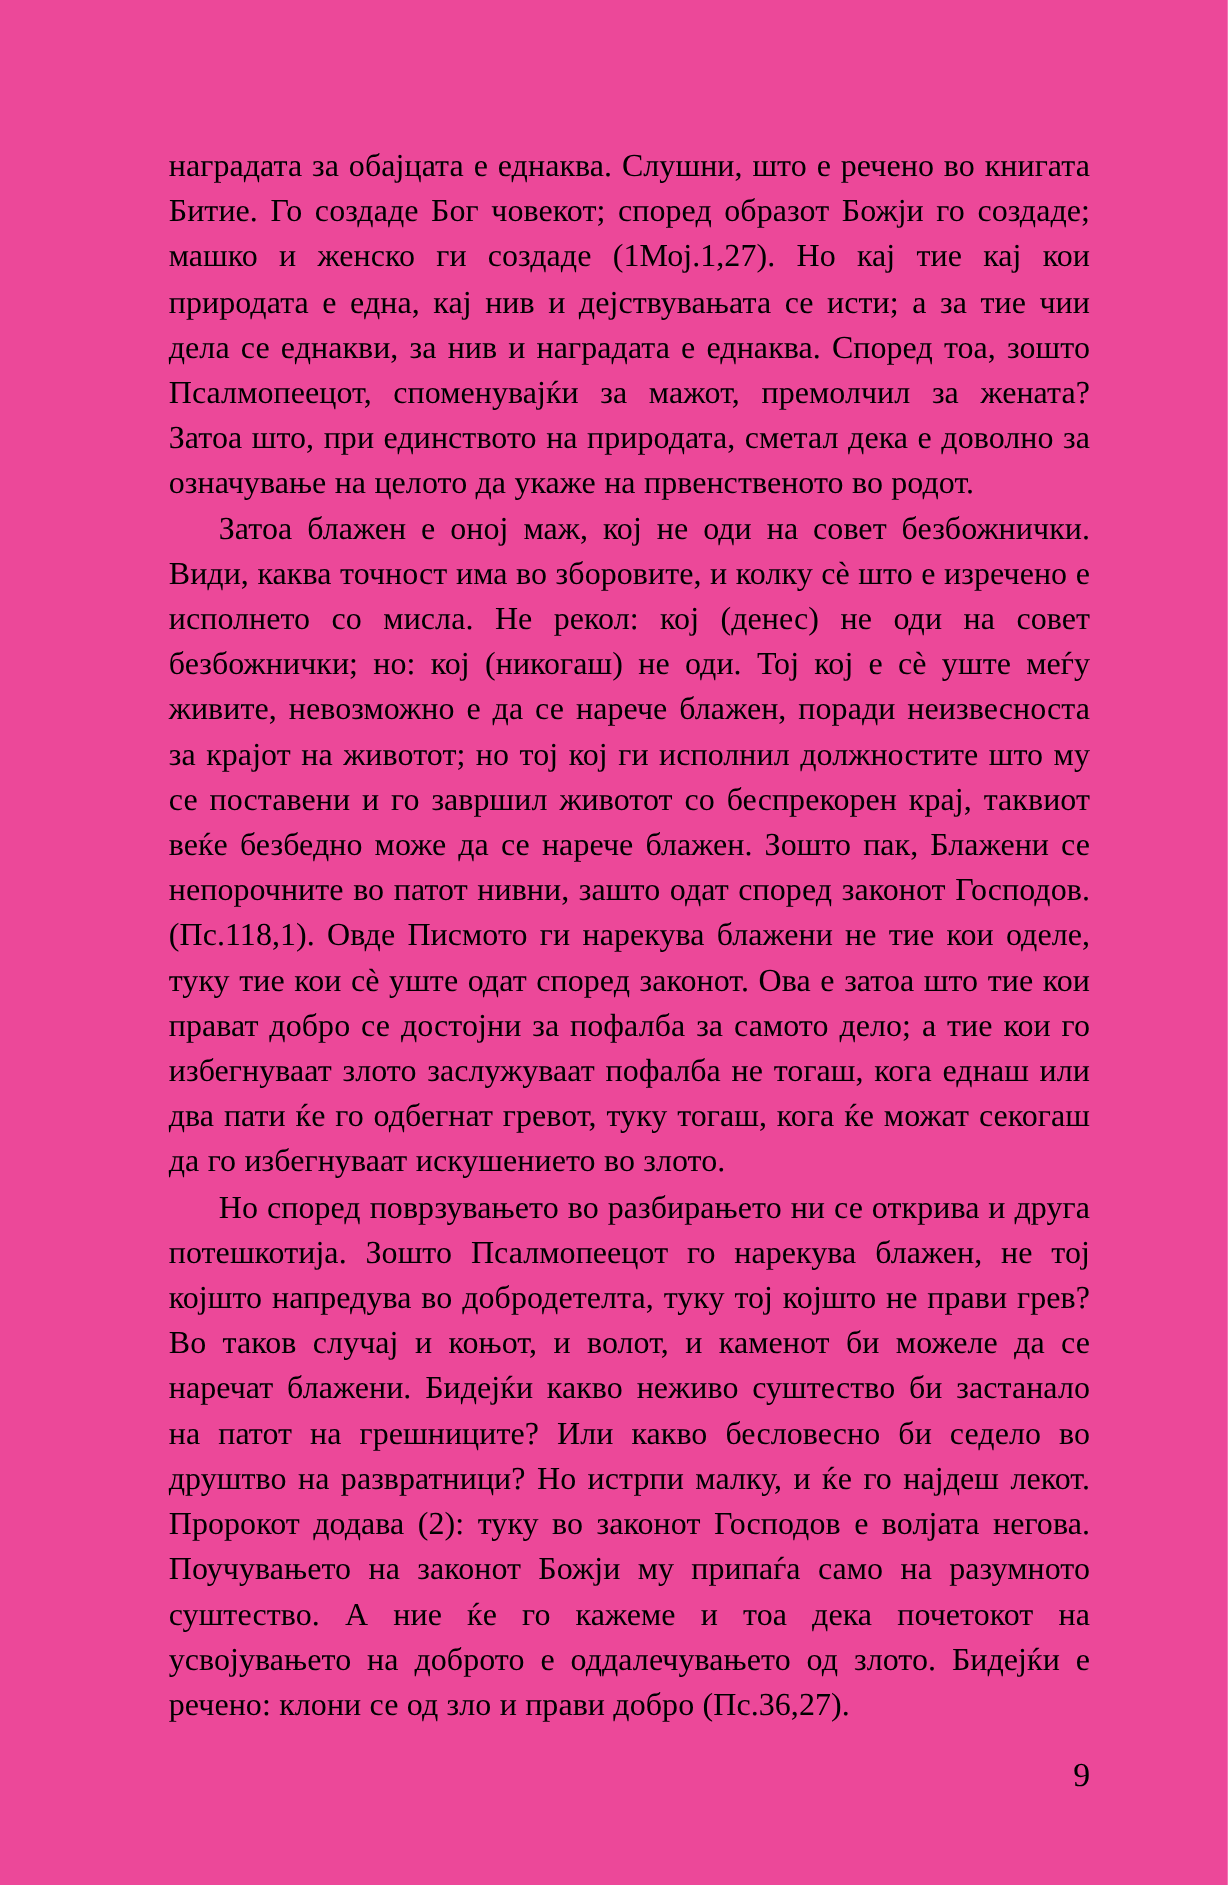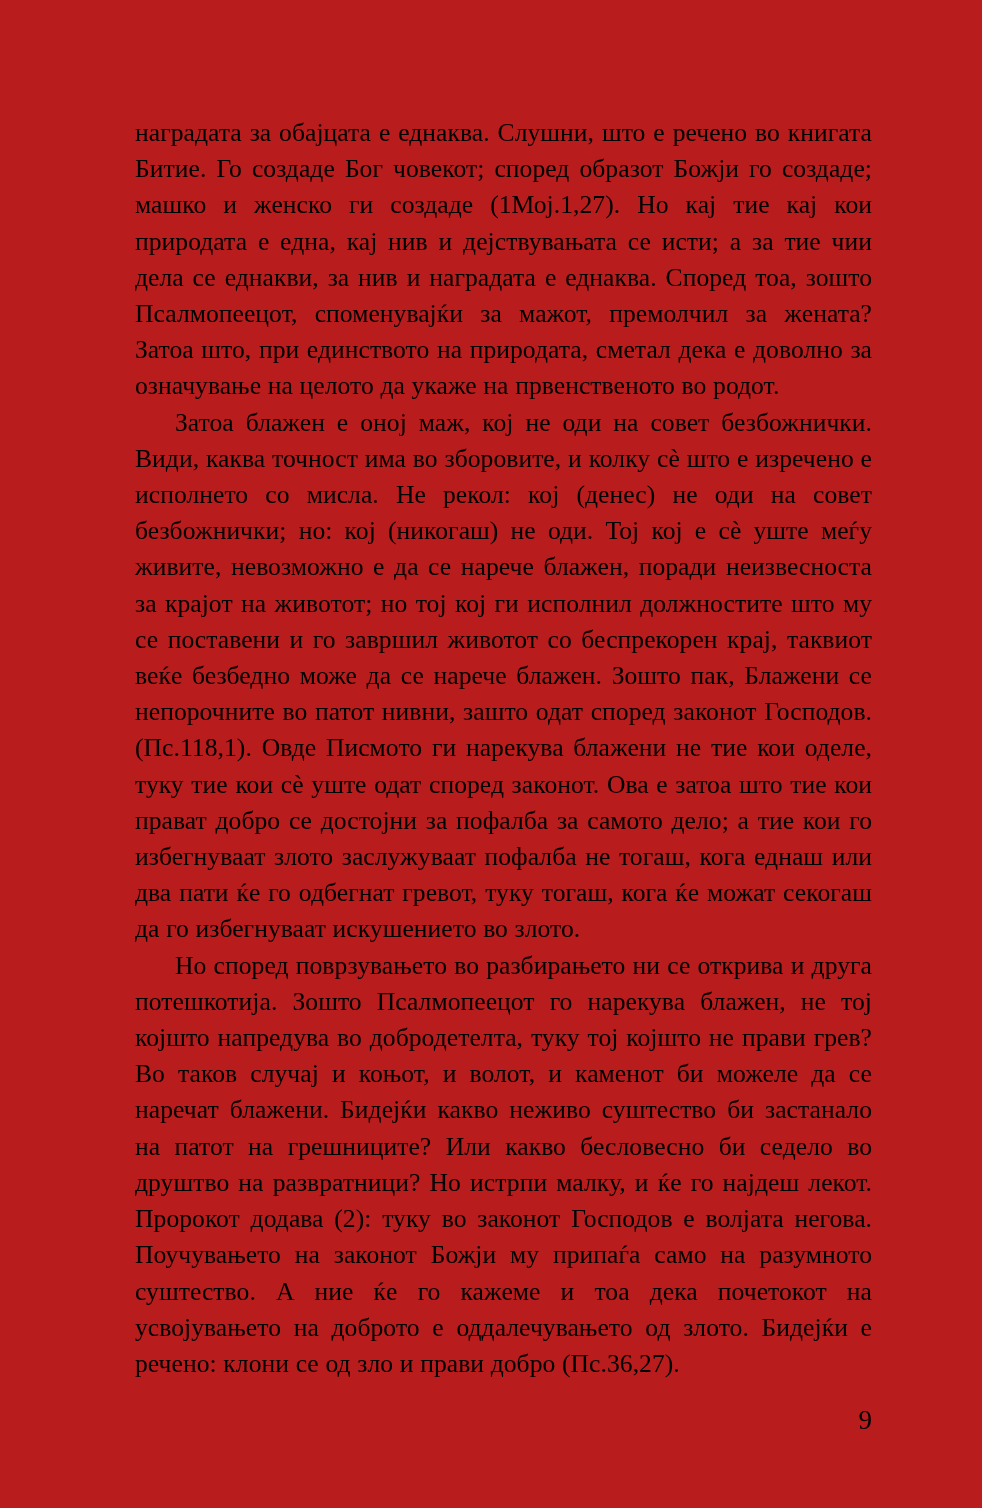--- a/index.html
+++ b/index.html
@@ -13,21 +13,21 @@
     font-family: "Liberation Serif", "DejaVu Serif", serif;
     color: #000000;
     position: relative;
     overflow: hidden;
     -webkit-font-smoothing: antialiased;
   }
 
   .page {
     position: absolute;
     inset: 0;
-    background: #b91c1c;
+    background: #ec4899;
     text-decoration: underline;
   }
 
   .text-block {
     position: absolute;
     left: 135px;
     top: 115px;
     width: 737px;
   }
 

